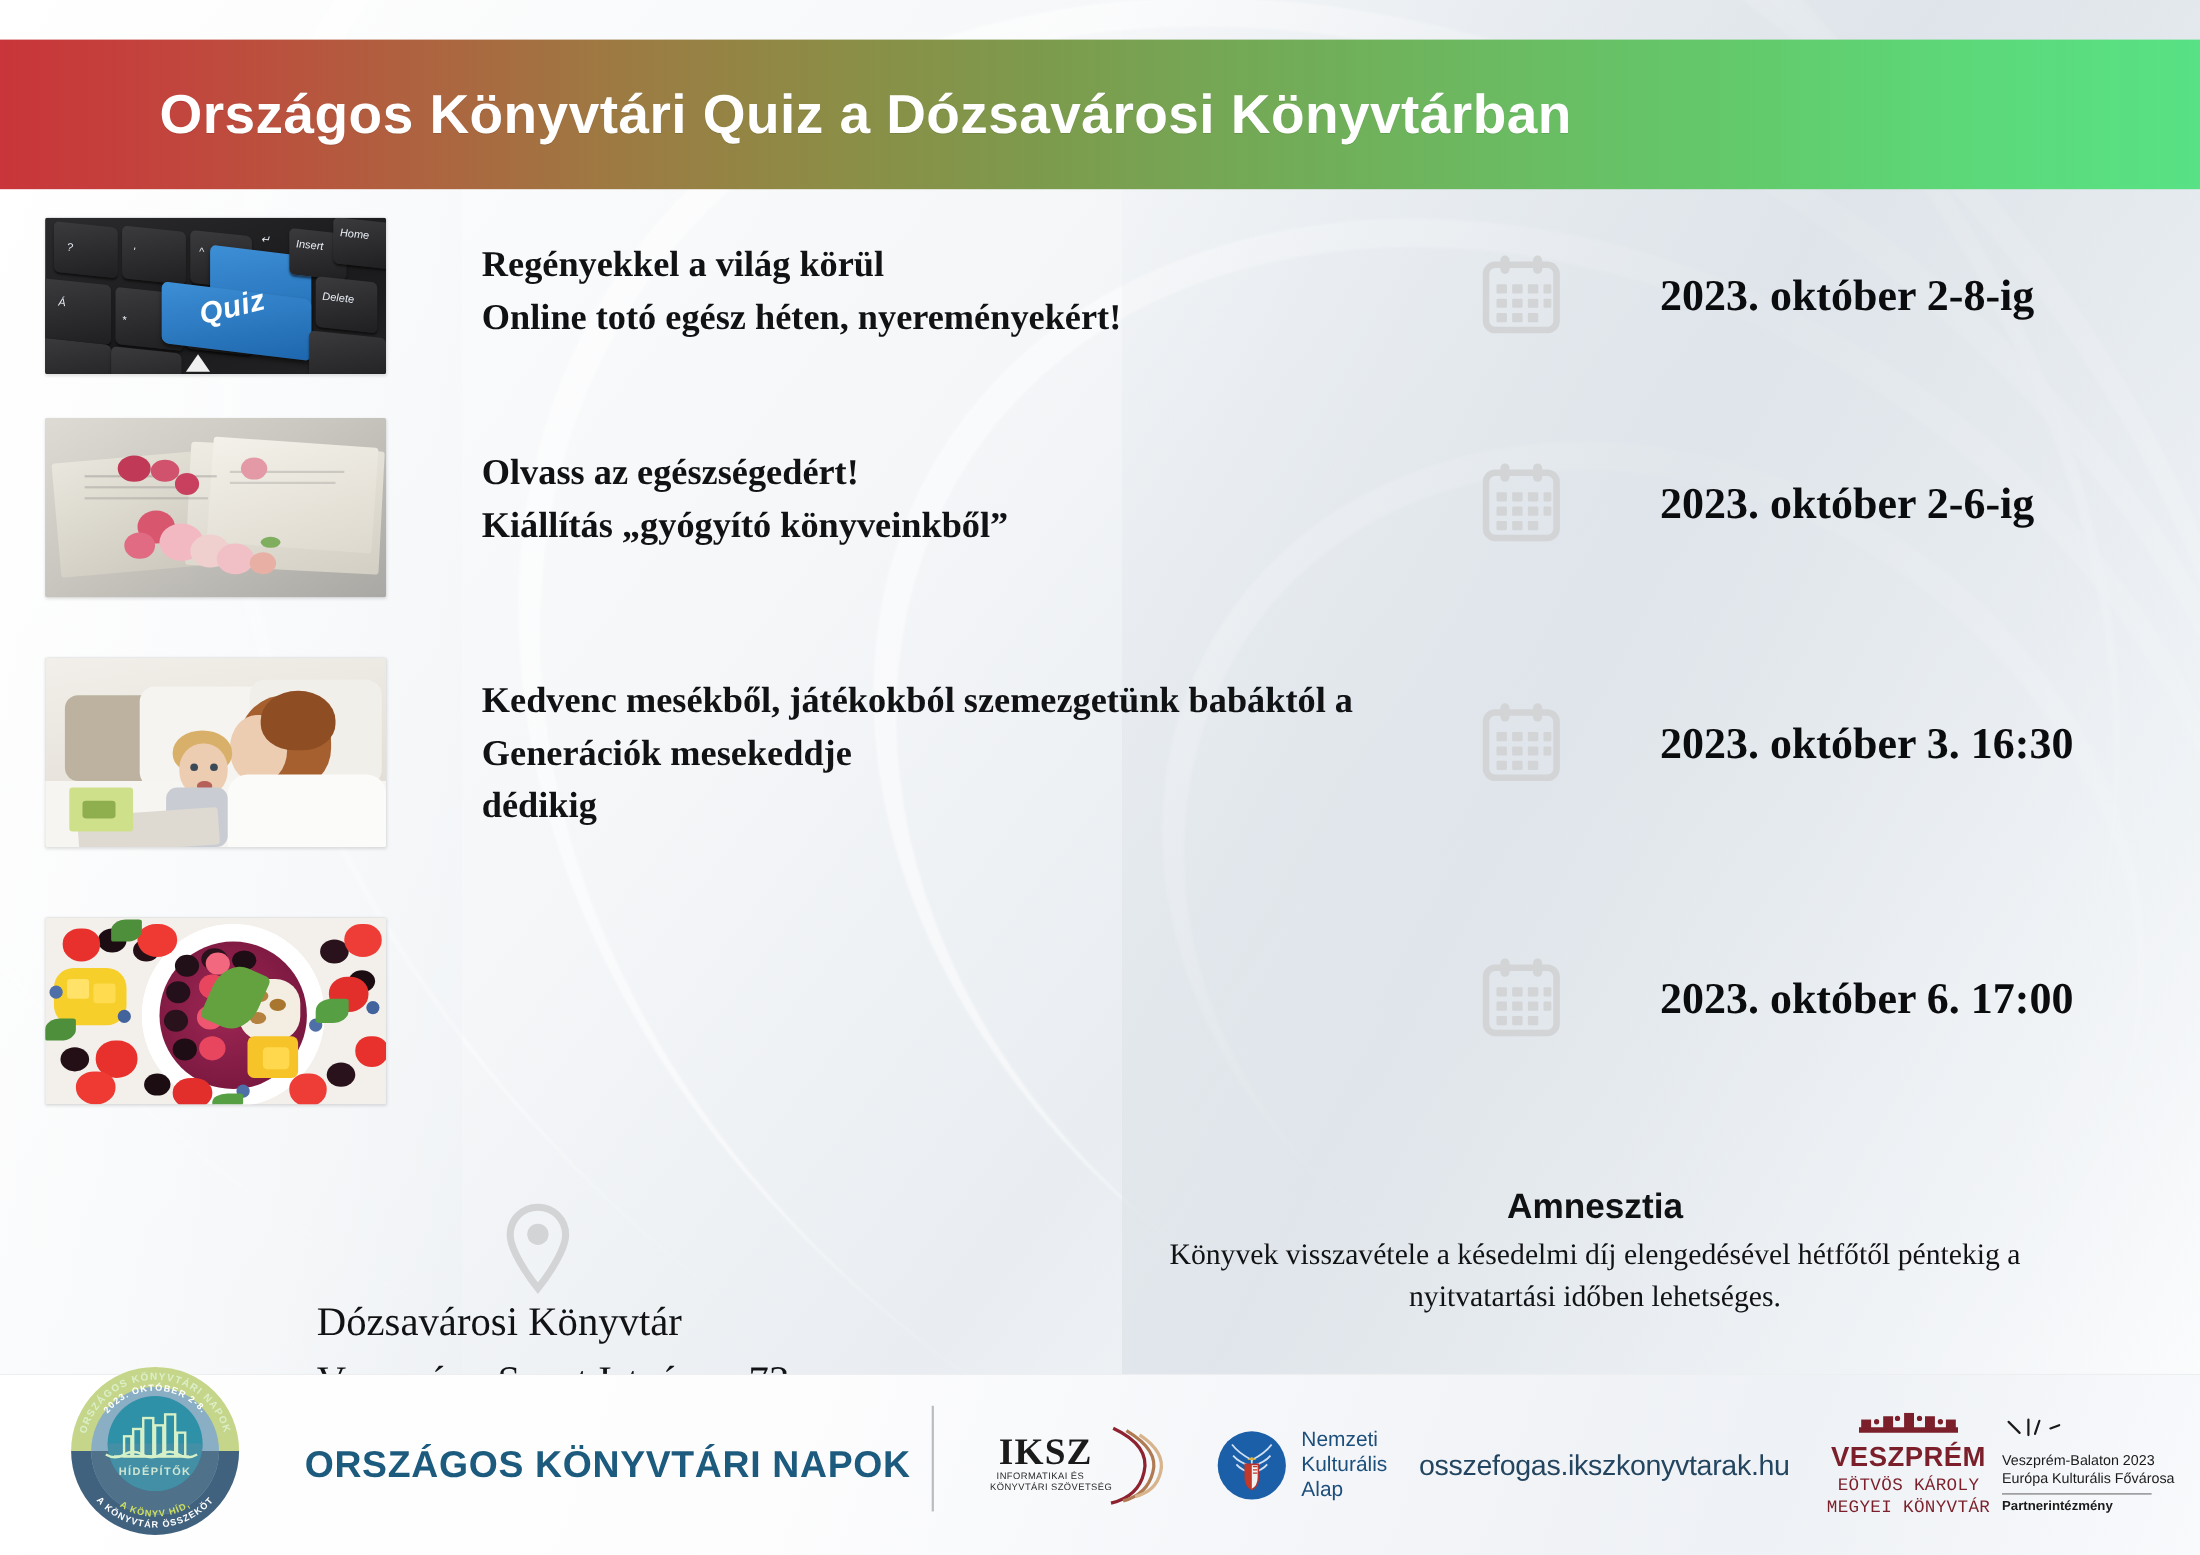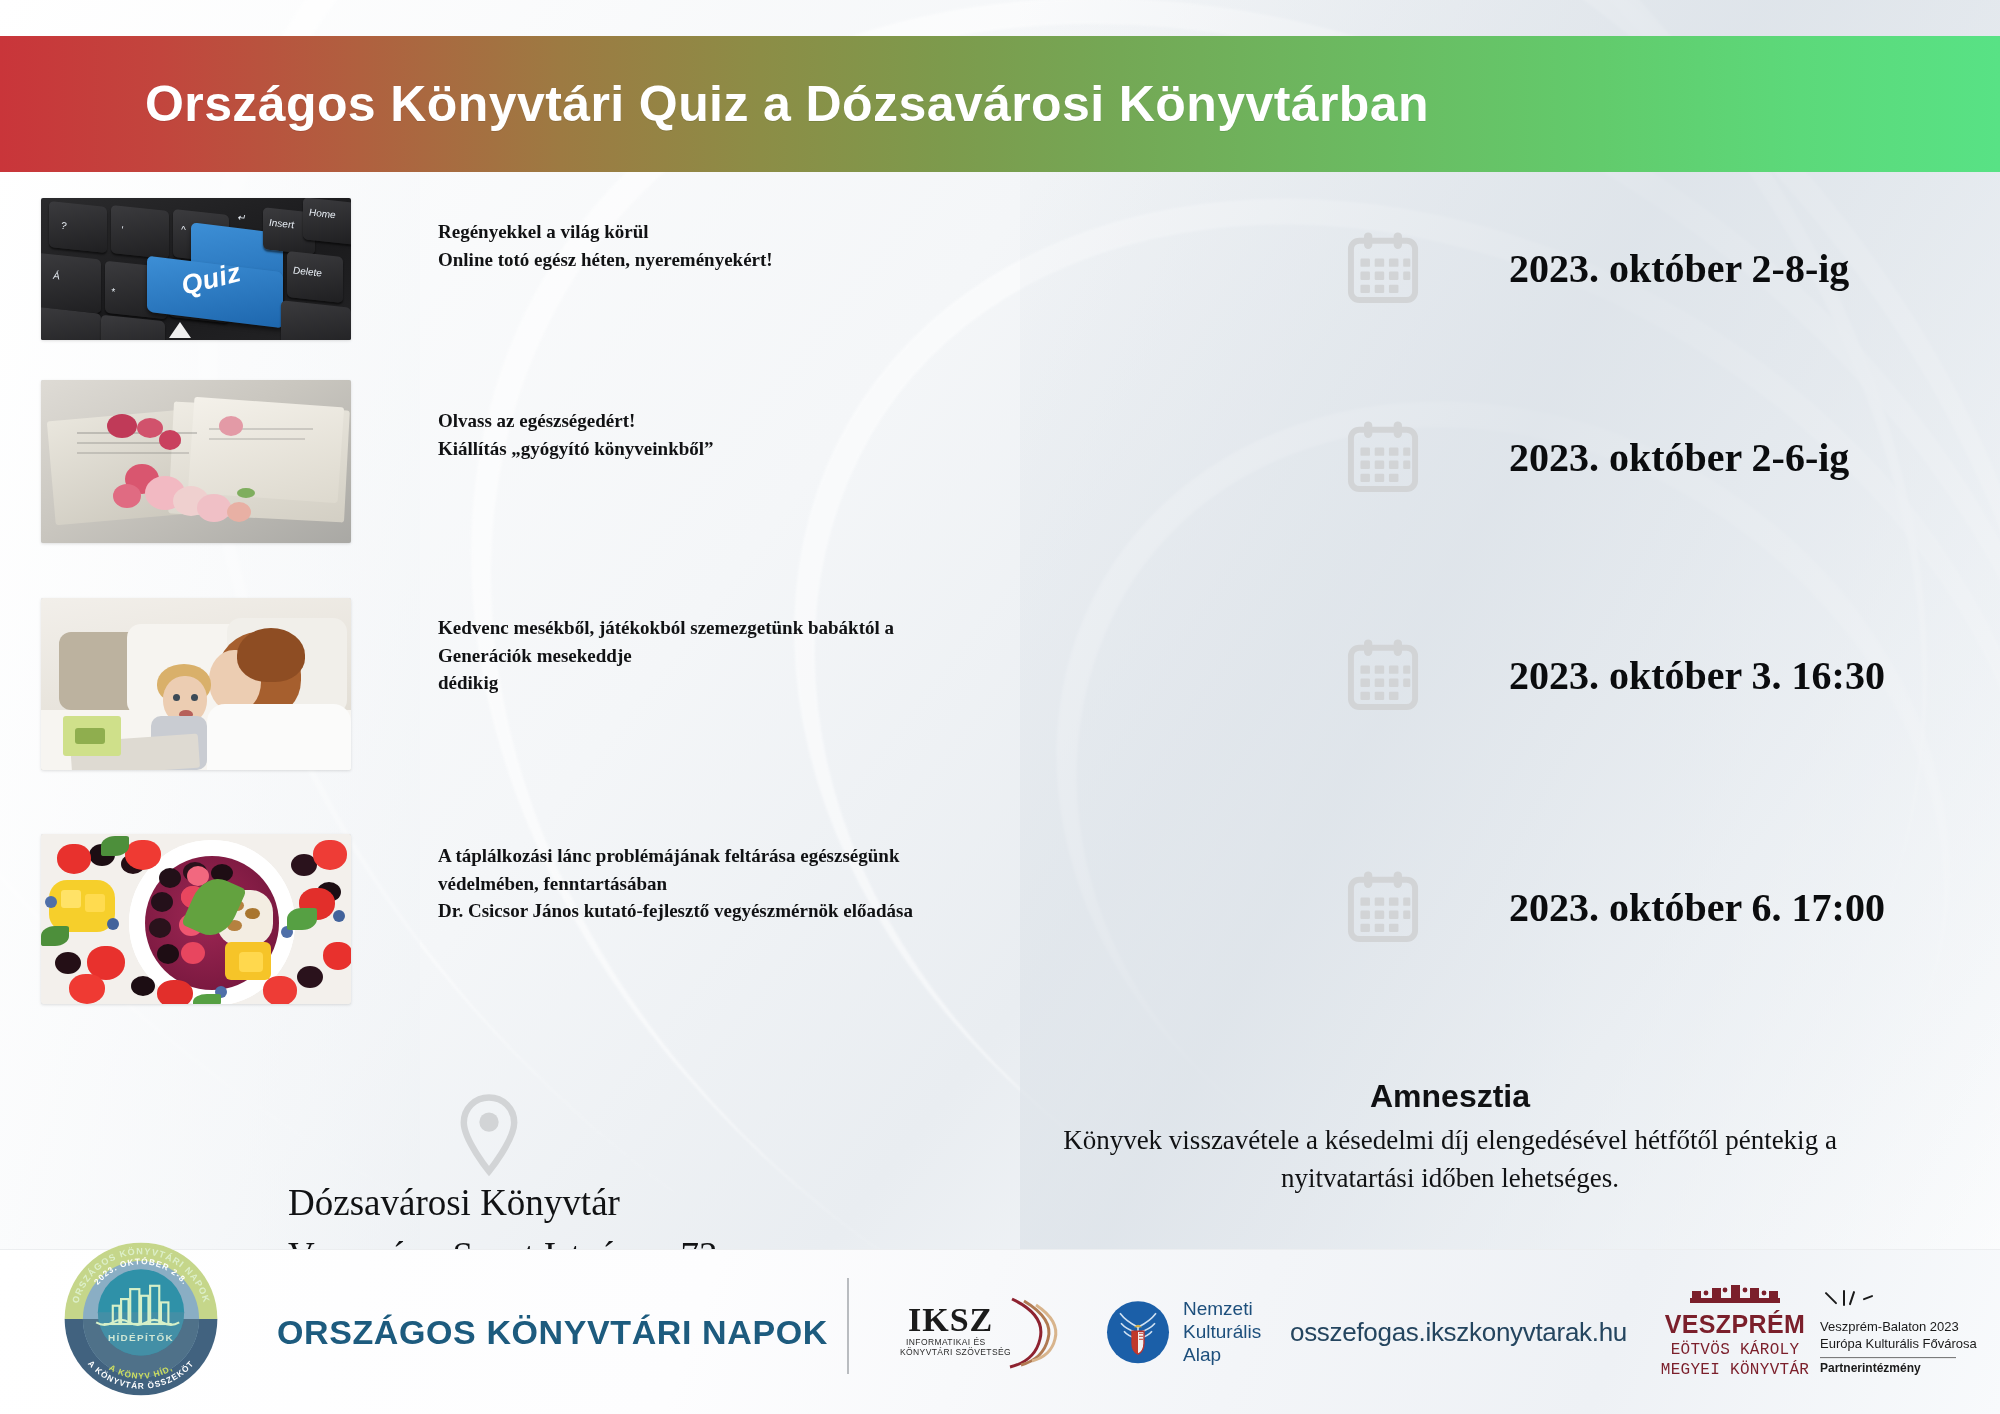--- a/index.html
+++ b/index.html
@@ -103,21 +103,21 @@
     left: 41px;
     border-radius: 2px;
     overflow: hidden;
     background: #cfd4d8;
     box-shadow: 0 1px 3px rgba(0,0,0,.12);
   }
   .ev-text {
     position: absolute;
     left: 438px;
     width: 850px;
-    font-size: 19px;
+    font-size: 33px;
     font-weight: bold;
     color: #111214;
     line-height: 1.45;
   }
   .ev-text .ln { display: block; }
   .ev-date-wrap {
     position: absolute;
     left: 1345px;
     display: flex;
     align-items: center;
@@ -513,25 +513,20 @@
           <i class="dot" style="left:66px; top:84px; width:12px;height:12px; background:#42639c;"></i>
           <i class="dot" style="left:240px;top:92px; width:12px;height:12px; background:#4f6fa8;"></i>
           <i class="dot" style="left:292px;top:76px; width:12px;height:12px; background:#42639c;"></i>
           <i class="dot" style="left:174px;top:152px;width:12px;height:12px; background:#4f6fa8;"></i>
           <i class="leaf" style="left:60px; top:2px;  width:28px;height:20px; background:#4d8f3b;"></i>
           <i class="leaf" style="left:246px;top:74px; width:30px;height:22px; background:#56a043;"></i>
           <i class="leaf" style="left:0px;  top:92px; width:28px;height:20px; background:#4d8f3b;"></i>
           <i class="leaf" style="left:152px;top:160px;width:28px;height:16px; background:#56a043;"></i>
         </div>
       </div>
-      <div class="ev-text" style="top:30px;">
-        <span class="ln">A táplálkozási lánc problémájának feltárása egészségünk</span>
-        <span class="ln">védelmében, fenntartásában</span>
-        <span class="ln">Dr. Csicsor János kutató-fejlesztő vegyészmérnök előadása</span>
-      </div>
       <div class="ev-date-wrap" style="top:57px;">
         <svg class="cal-icon" viewBox="0 0 64 64" aria-hidden="true">
           <rect x="5" y="9" width="54" height="50" rx="7" ry="7" fill="none" stroke="#d2d4d6" stroke-width="5"></rect>
           <rect x="16" y="2" width="7" height="14" rx="3.5" fill="#d2d4d6"></rect>
           <rect x="41" y="2" width="7" height="14" rx="3.5" fill="#d2d4d6"></rect>
           <g fill="#d2d4d6">
             <rect x="13" y="24" width="8" height="7" rx="1"></rect>
               <rect x="25" y="24" width="8" height="7" rx="1"></rect>
             <rect x="37" y="24" width="8" height="7" rx="1"></rect>
               <rect x="49" y="24" width="6" height="7" rx="1"></rect>

